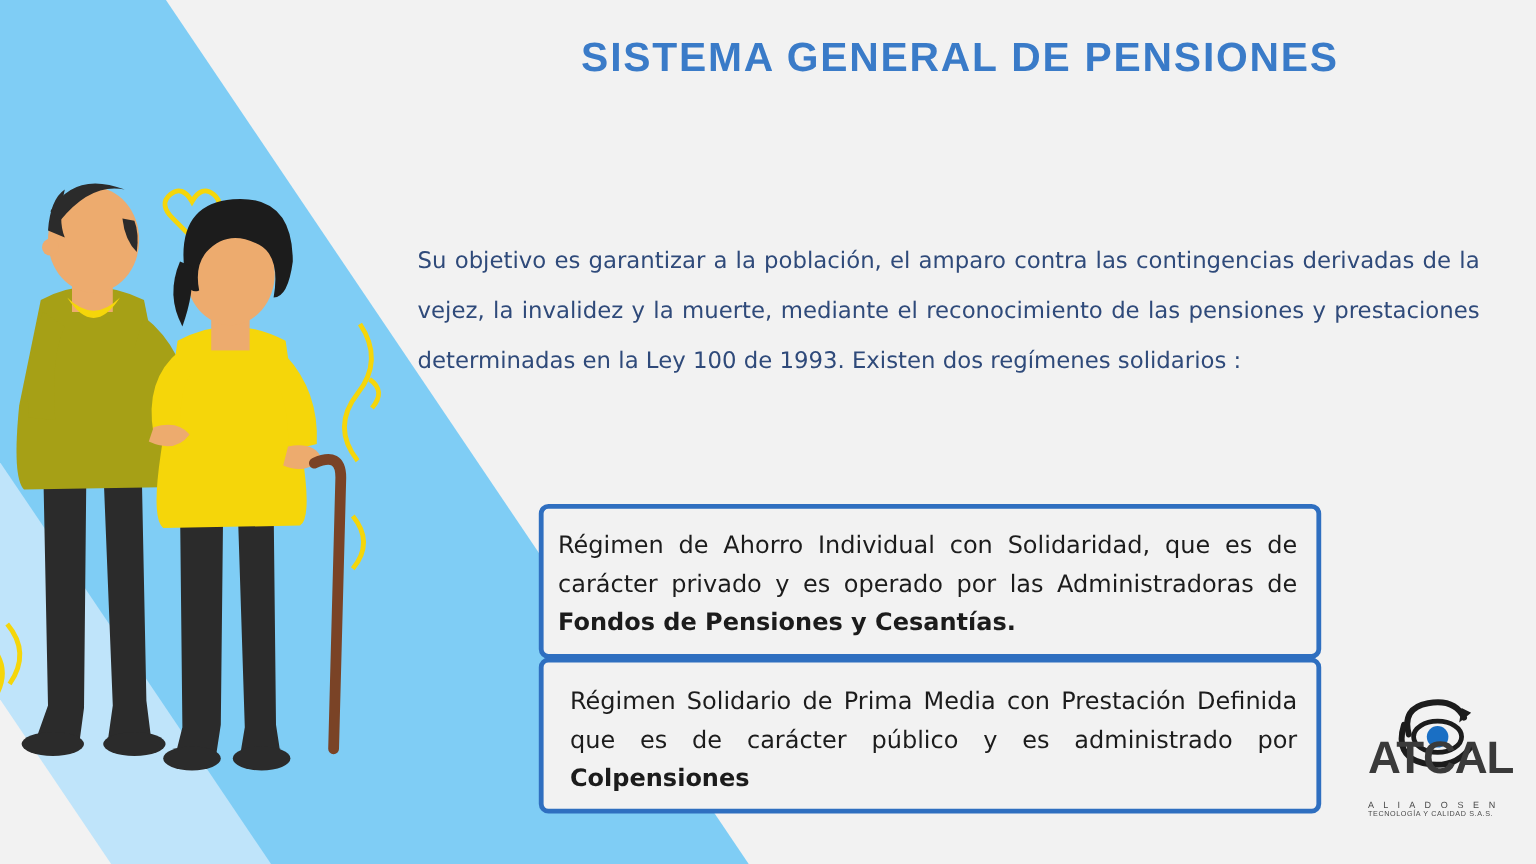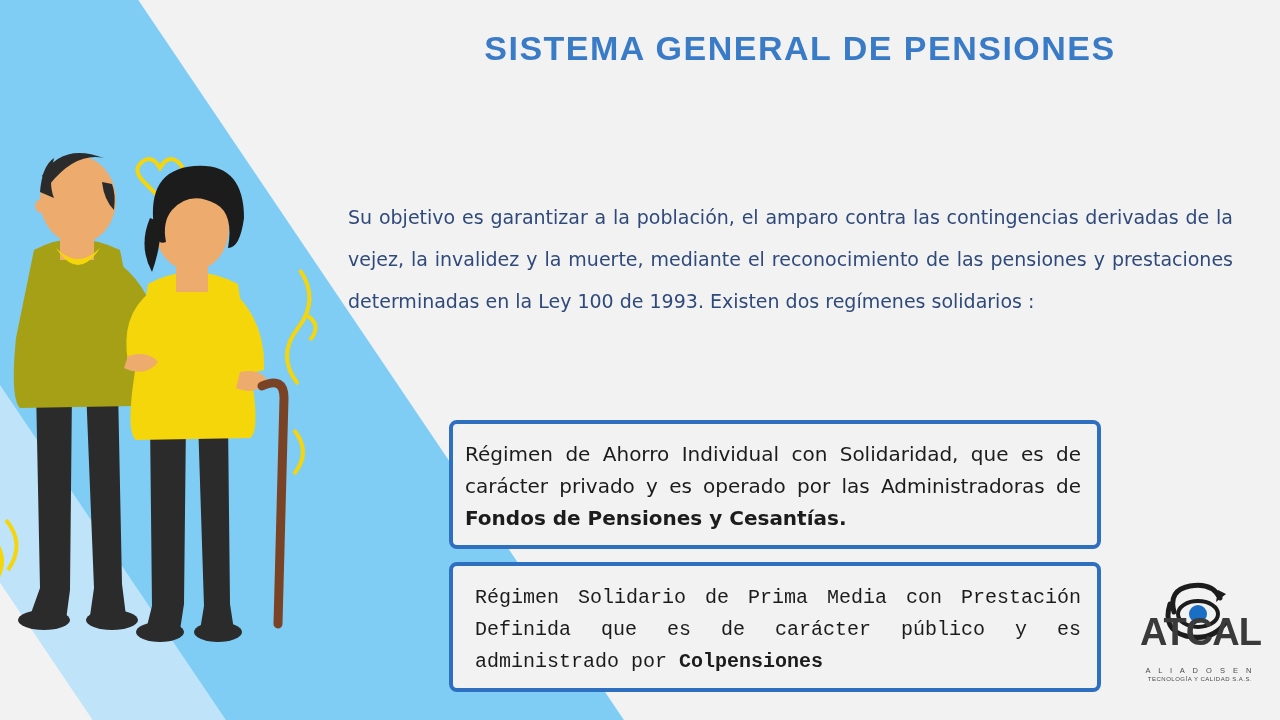--- a/index.html
+++ b/index.html
@@ -73,34 +73,34 @@
     border:4px solid #2f6fc0;
     border-radius:8px;
     background:#f2f2f2;
     font-size:20px;
     line-height:32px;
     color:#1c1c1c;
     text-align:justify;
     font-family:"DejaVu Sans", sans-serif;
   }
   .box-1 { left:449px; top:420px; width:652px; height:129px; padding:14px 16px 10px 12px; }
-  .box-2 { left:449px; top:562px; width:652px; height:130px; padding:16px 16px 10px 22px;font-family:Liberation Mono, monospace; }
+  .box-2 { left:449px; top:548px; width:652px; height:130px; padding:16px 16px 10px 22px; }
   .box b { font-weight:bold; }
 
   
   .logo {
     position:absolute;
     right:20px; bottom:14px;
     width:120px; height:120px;
   }
   .logo-wordmark {
     position:absolute;
     left:0; bottom:24px;
     width:120px;
-    text-align:center;
+    text-align:left;
   }
   .logo-text {
     font-family:"Liberation Sans", sans-serif;
     font-weight:bold;
     font-size:38px;
     letter-spacing:-1px;
     color:#3a3a3a;
     line-height:38px;
   }
   .logo-sub1 {

